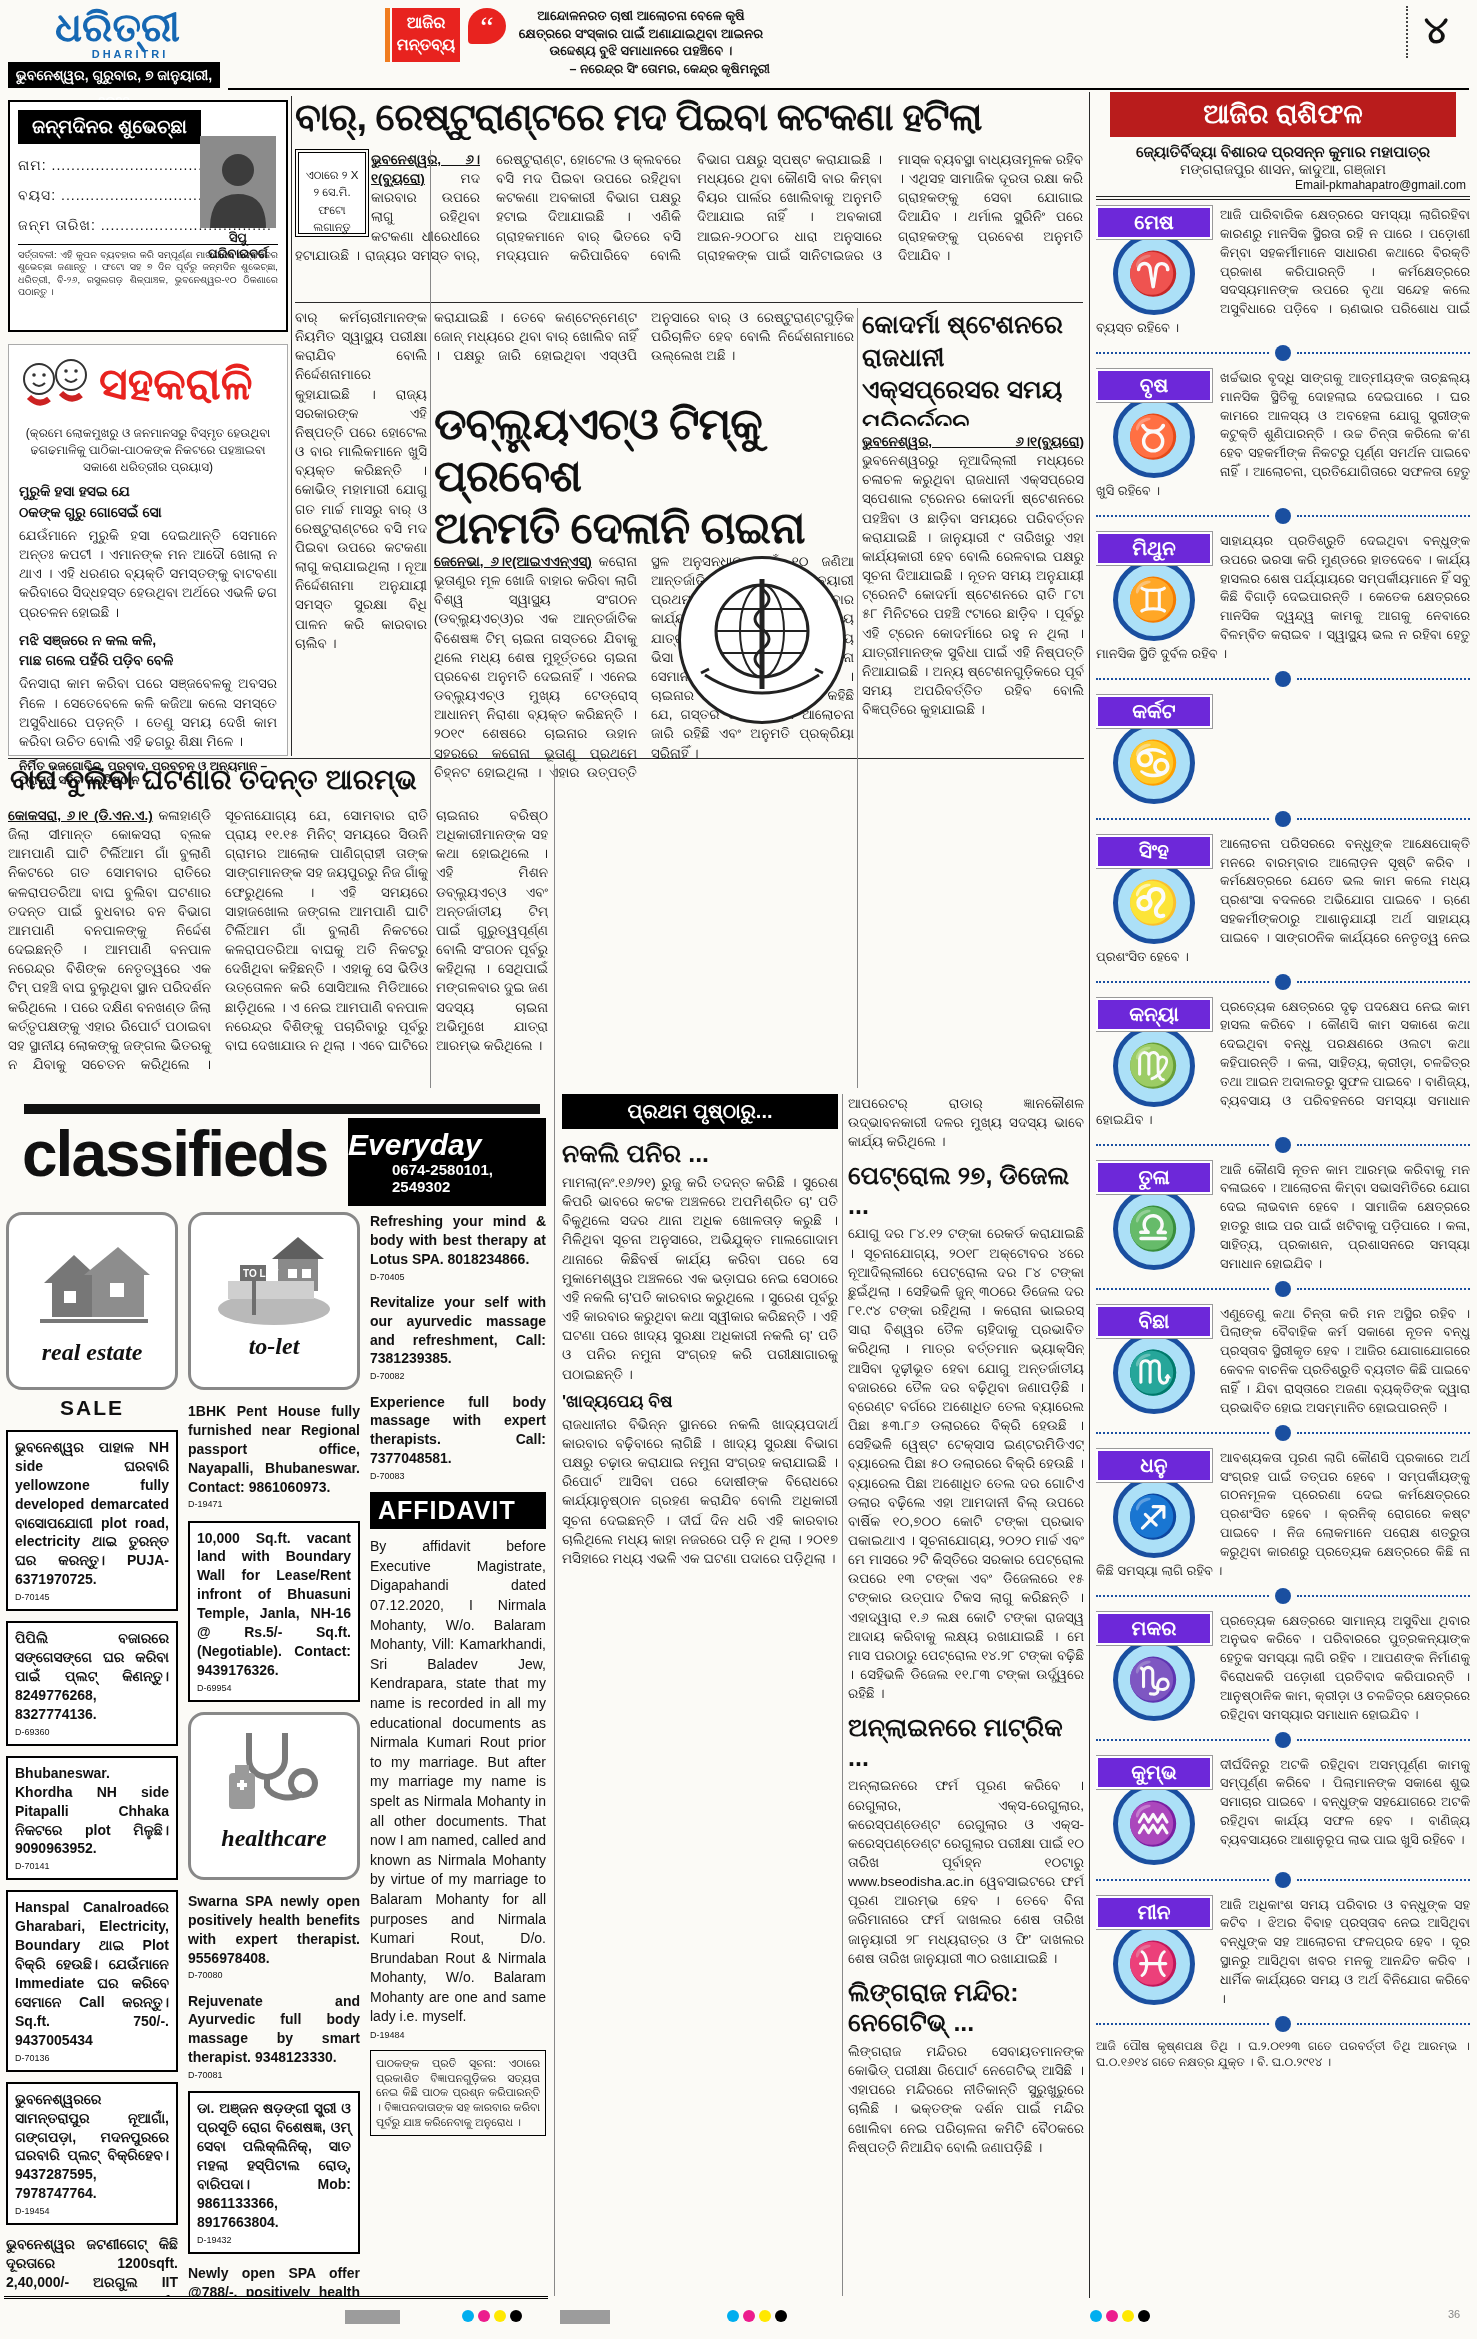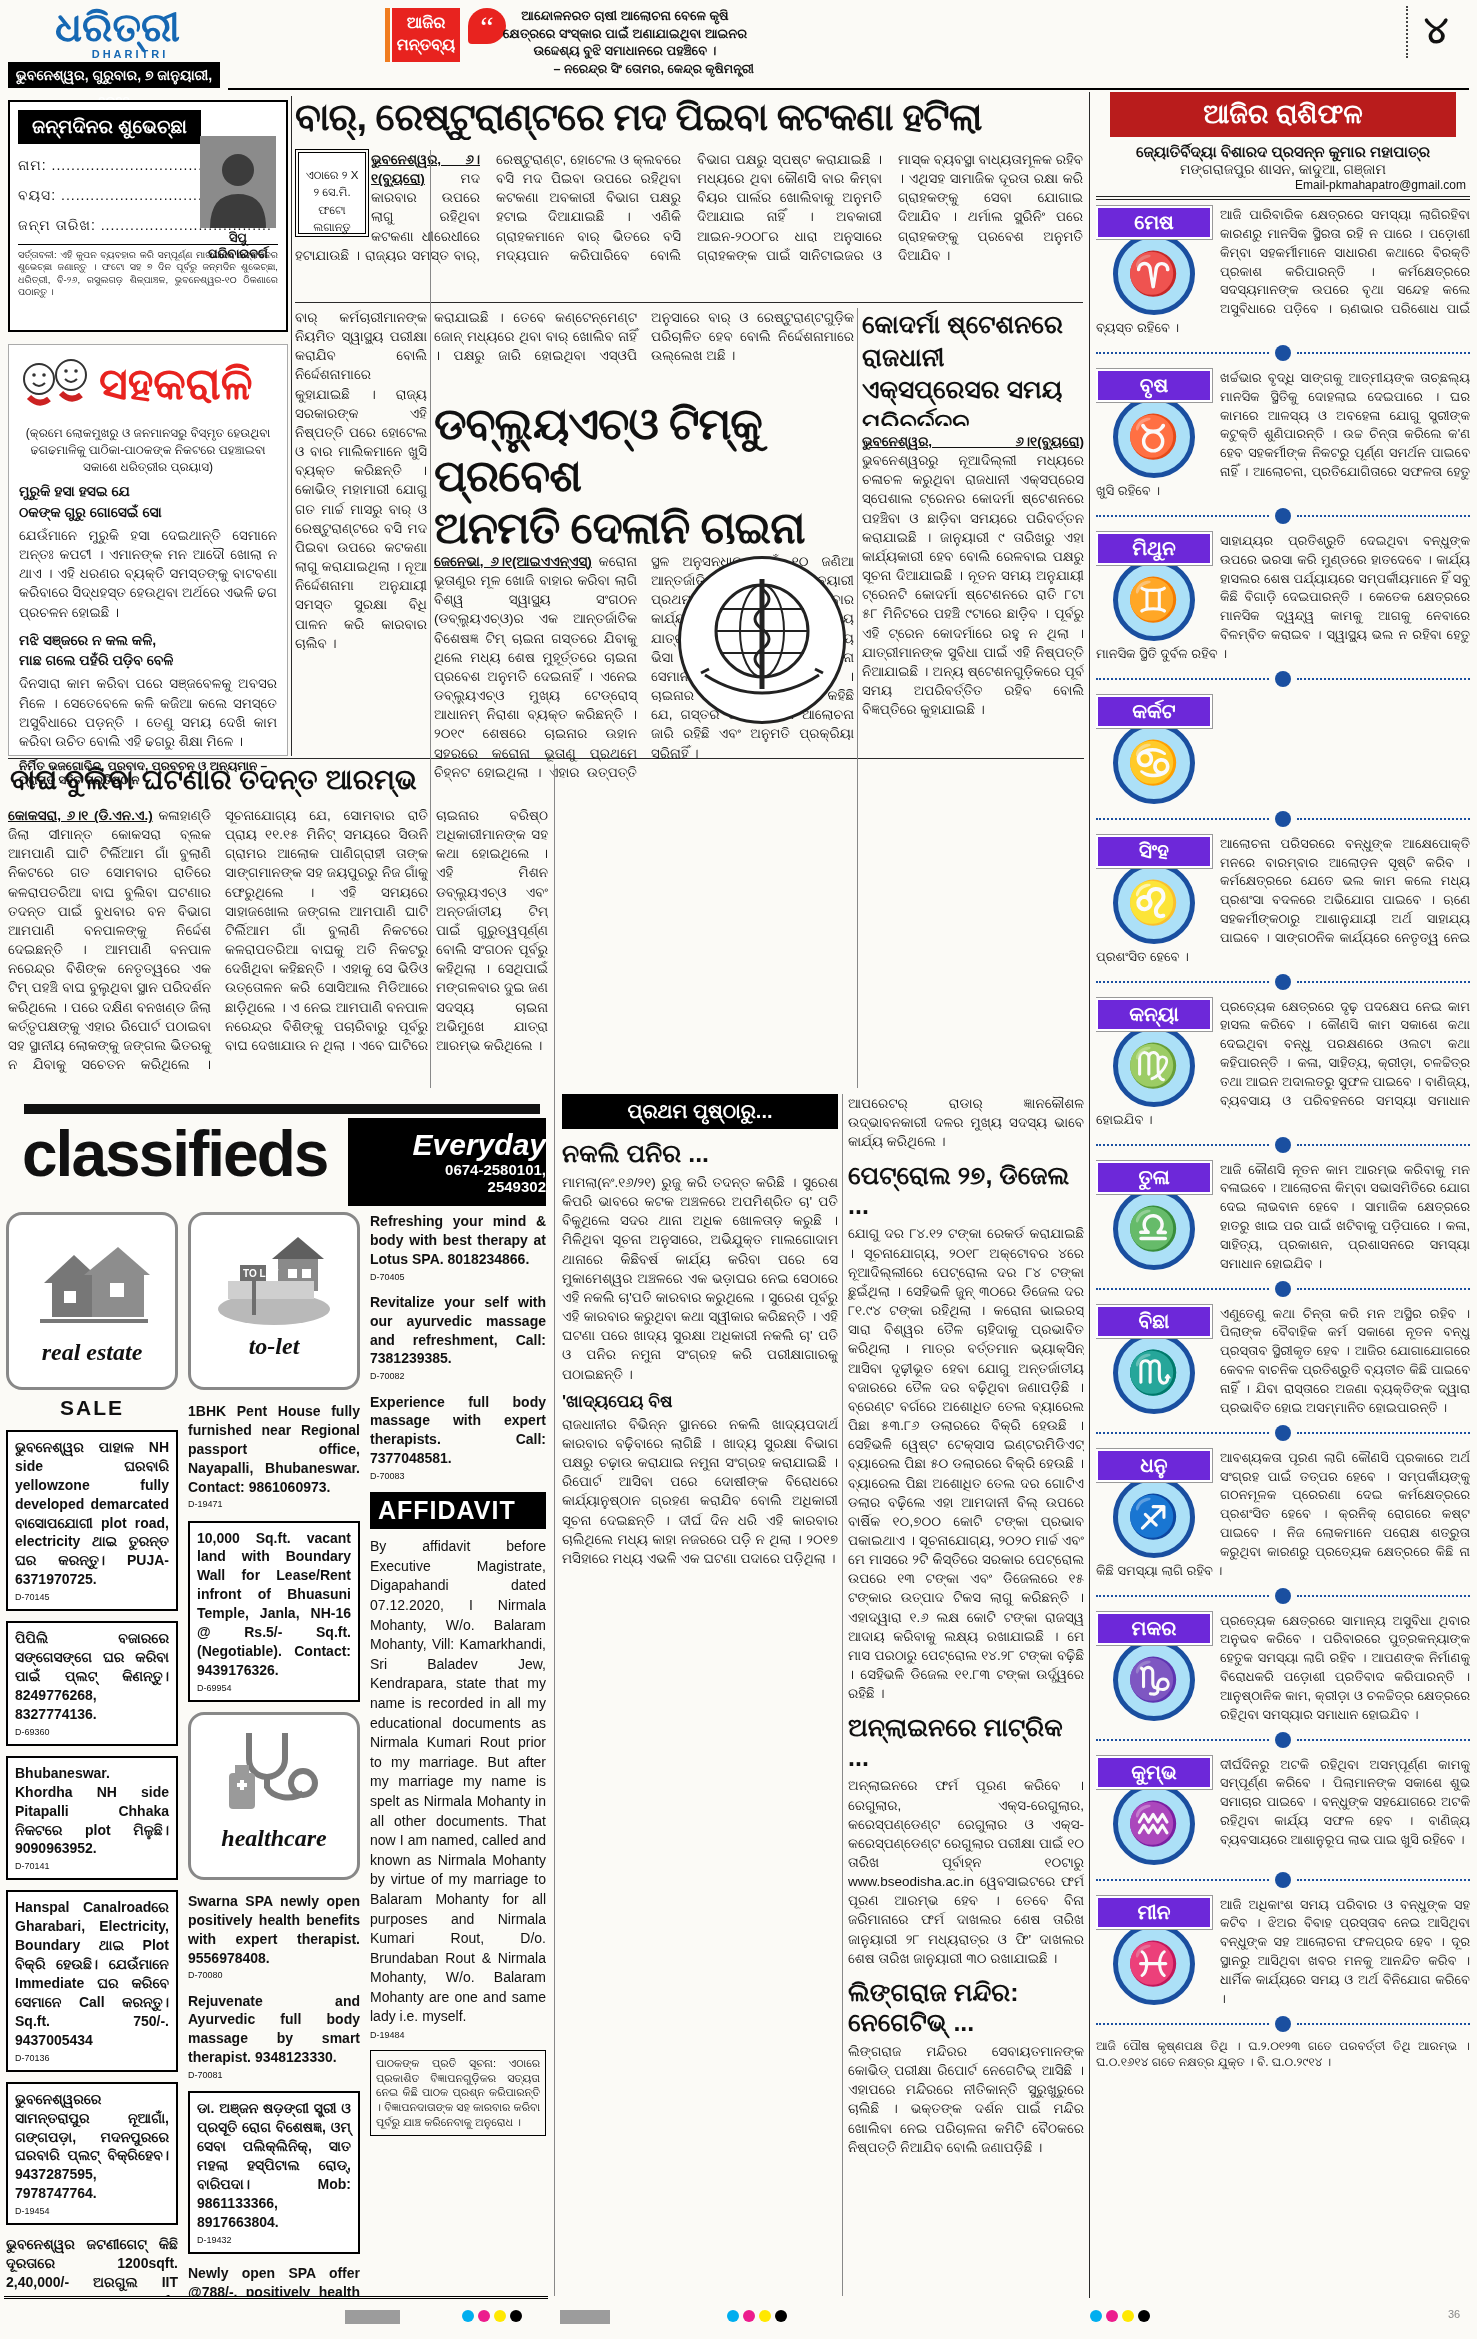--- a/index.html
+++ b/index.html
@@ -53,21 +53,21 @@
   .hl-raj { font-size: 25px; font-weight: bold; line-height: 1.3; }
   .hl-tiger { font-size: 28px; font-weight: bold; white-space: nowrap; }
   .hl-cont { font-size: 25px; font-weight: bold; margin: 10px 0 4px; }
   .subhead { font-size: 17px; font-weight: bold; margin: 8px 0 3px; }
 
   .who-logo { position: absolute; width: 168px; height: 168px; background: #fff; border-radius: 50%; border: 3px solid #222; display: flex; align-items: center; justify-content: center; }
 
   
   .cl-topbar { background: #111; height: 10px; }
   .cl-title { font-size: 64px; font-weight: bold; letter-spacing: -2px; line-height: 1; }
-  .everyday { background: #000; color: #fff; text-align: right; padding-top: 10px; }
+  .everyday { background: #000; color: #fff; text-align: left; padding-top: 10px; }
   .everyday .ev1 { font-size: 30px; font-weight: bold; font-style: italic; line-height: 1.1; }
   .everyday .ev2 { font-size: 15px; font-weight: bold; padding-left: 44px; }
   .catbox { border: 3px solid #888; border-radius: 16px; background: #fff; text-align: center; padding: 10px 12px 6px; }
   .catlabel { font-family: "Liberation Serif", serif; font-style: italic; font-weight: bold; font-size: 24px; }
   .ad { font-size: 14px; font-weight: bold; line-height: 1.35; text-align: justify; margin-bottom: 10px; }
   .ad.boxed { border: 2px solid #000; padding: 6px 7px; background:#fff; }
   .adid { display: block; font-weight: normal; font-size: 9px; margin-top: 2px; }
   .sale { font-size: 21px; font-weight: bold; text-align: center; letter-spacing: 2px; margin: 6px 0 10px; }
   .affi-title { background: #000; color: #fff; font-size: 25px; font-weight: bold; padding: 4px 8px; letter-spacing: 1px; margin-bottom: 8px; }
   .affi { font-size: 14px; line-height: 1.4; text-align: justify; }
@@ -109,21 +109,21 @@
   <div class="abs datebar" style="left:8px; top:62px; width:212px; height:26px;">ଭୁବନେଶ୍ୱର, ଗୁରୁବାର, ୭ ଜାନୁୟାରୀ, ୨୦୨୧</div>
 
   <div class="abs comment-bar" style="left:385px; top:8px; width:5px; height:54px;"></div>
   <div class="abs comment-box" style="left:392px; top:8px; width:68px; height:54px;">
     <div>ଆଜିର</div>
     <div>ମନ୍ତବ୍ୟ</div>
   </div>
   <div class="abs quote-bubble" style="left:468px; top:8px; width:38px; height:36px;">
     <span>“</span>
   </div>
-  <div class="abs" style="left:496px; top:7px; width:258px;">
+  <div class="abs" style="left:512px; top:7px; width:258px;">
     <div class="quote-text">ଆନ୍ଦୋଳନରତ ଚାଷୀ ଆଲୋଚନା ବେଳେ କୃଷି କ୍ଷେତ୍ରରେ ସଂସ୍କାର ପାଇଁ ଅଣାଯାଇଥିବା ଆଇନର ଉଦ୍ଦେଶ୍ୟ ବୁଝି ସମାଧାନରେ ପହଞ୍ଚିବେ ।</div>
     <div class="quote-by">– ନରେନ୍ଦ୍ର ସିଂ ତୋମର, କେନ୍ଦ୍ର କୃଷିମନ୍ତ୍ରୀ</div>
   </div>
   <div class="vdots" style="left:1406px; top:6px; height:52px;"></div>
   <div class="abs pageno" style="left:1424px; top:8px;">୪</div>
   <div class="hline" style="left:228px; top:88px; width:1241px; height:2px; background:#000;"></div>
 
   <div class="abs bday" style="left:8px; top:100px; width:280px; height:232px;">
     <div class="bday-title">ଜନ୍ମଦିନର ଶୁଭେଚ୍ଛା</div>
     <div class="bday-field">ନାମ: ...........................................</div>

